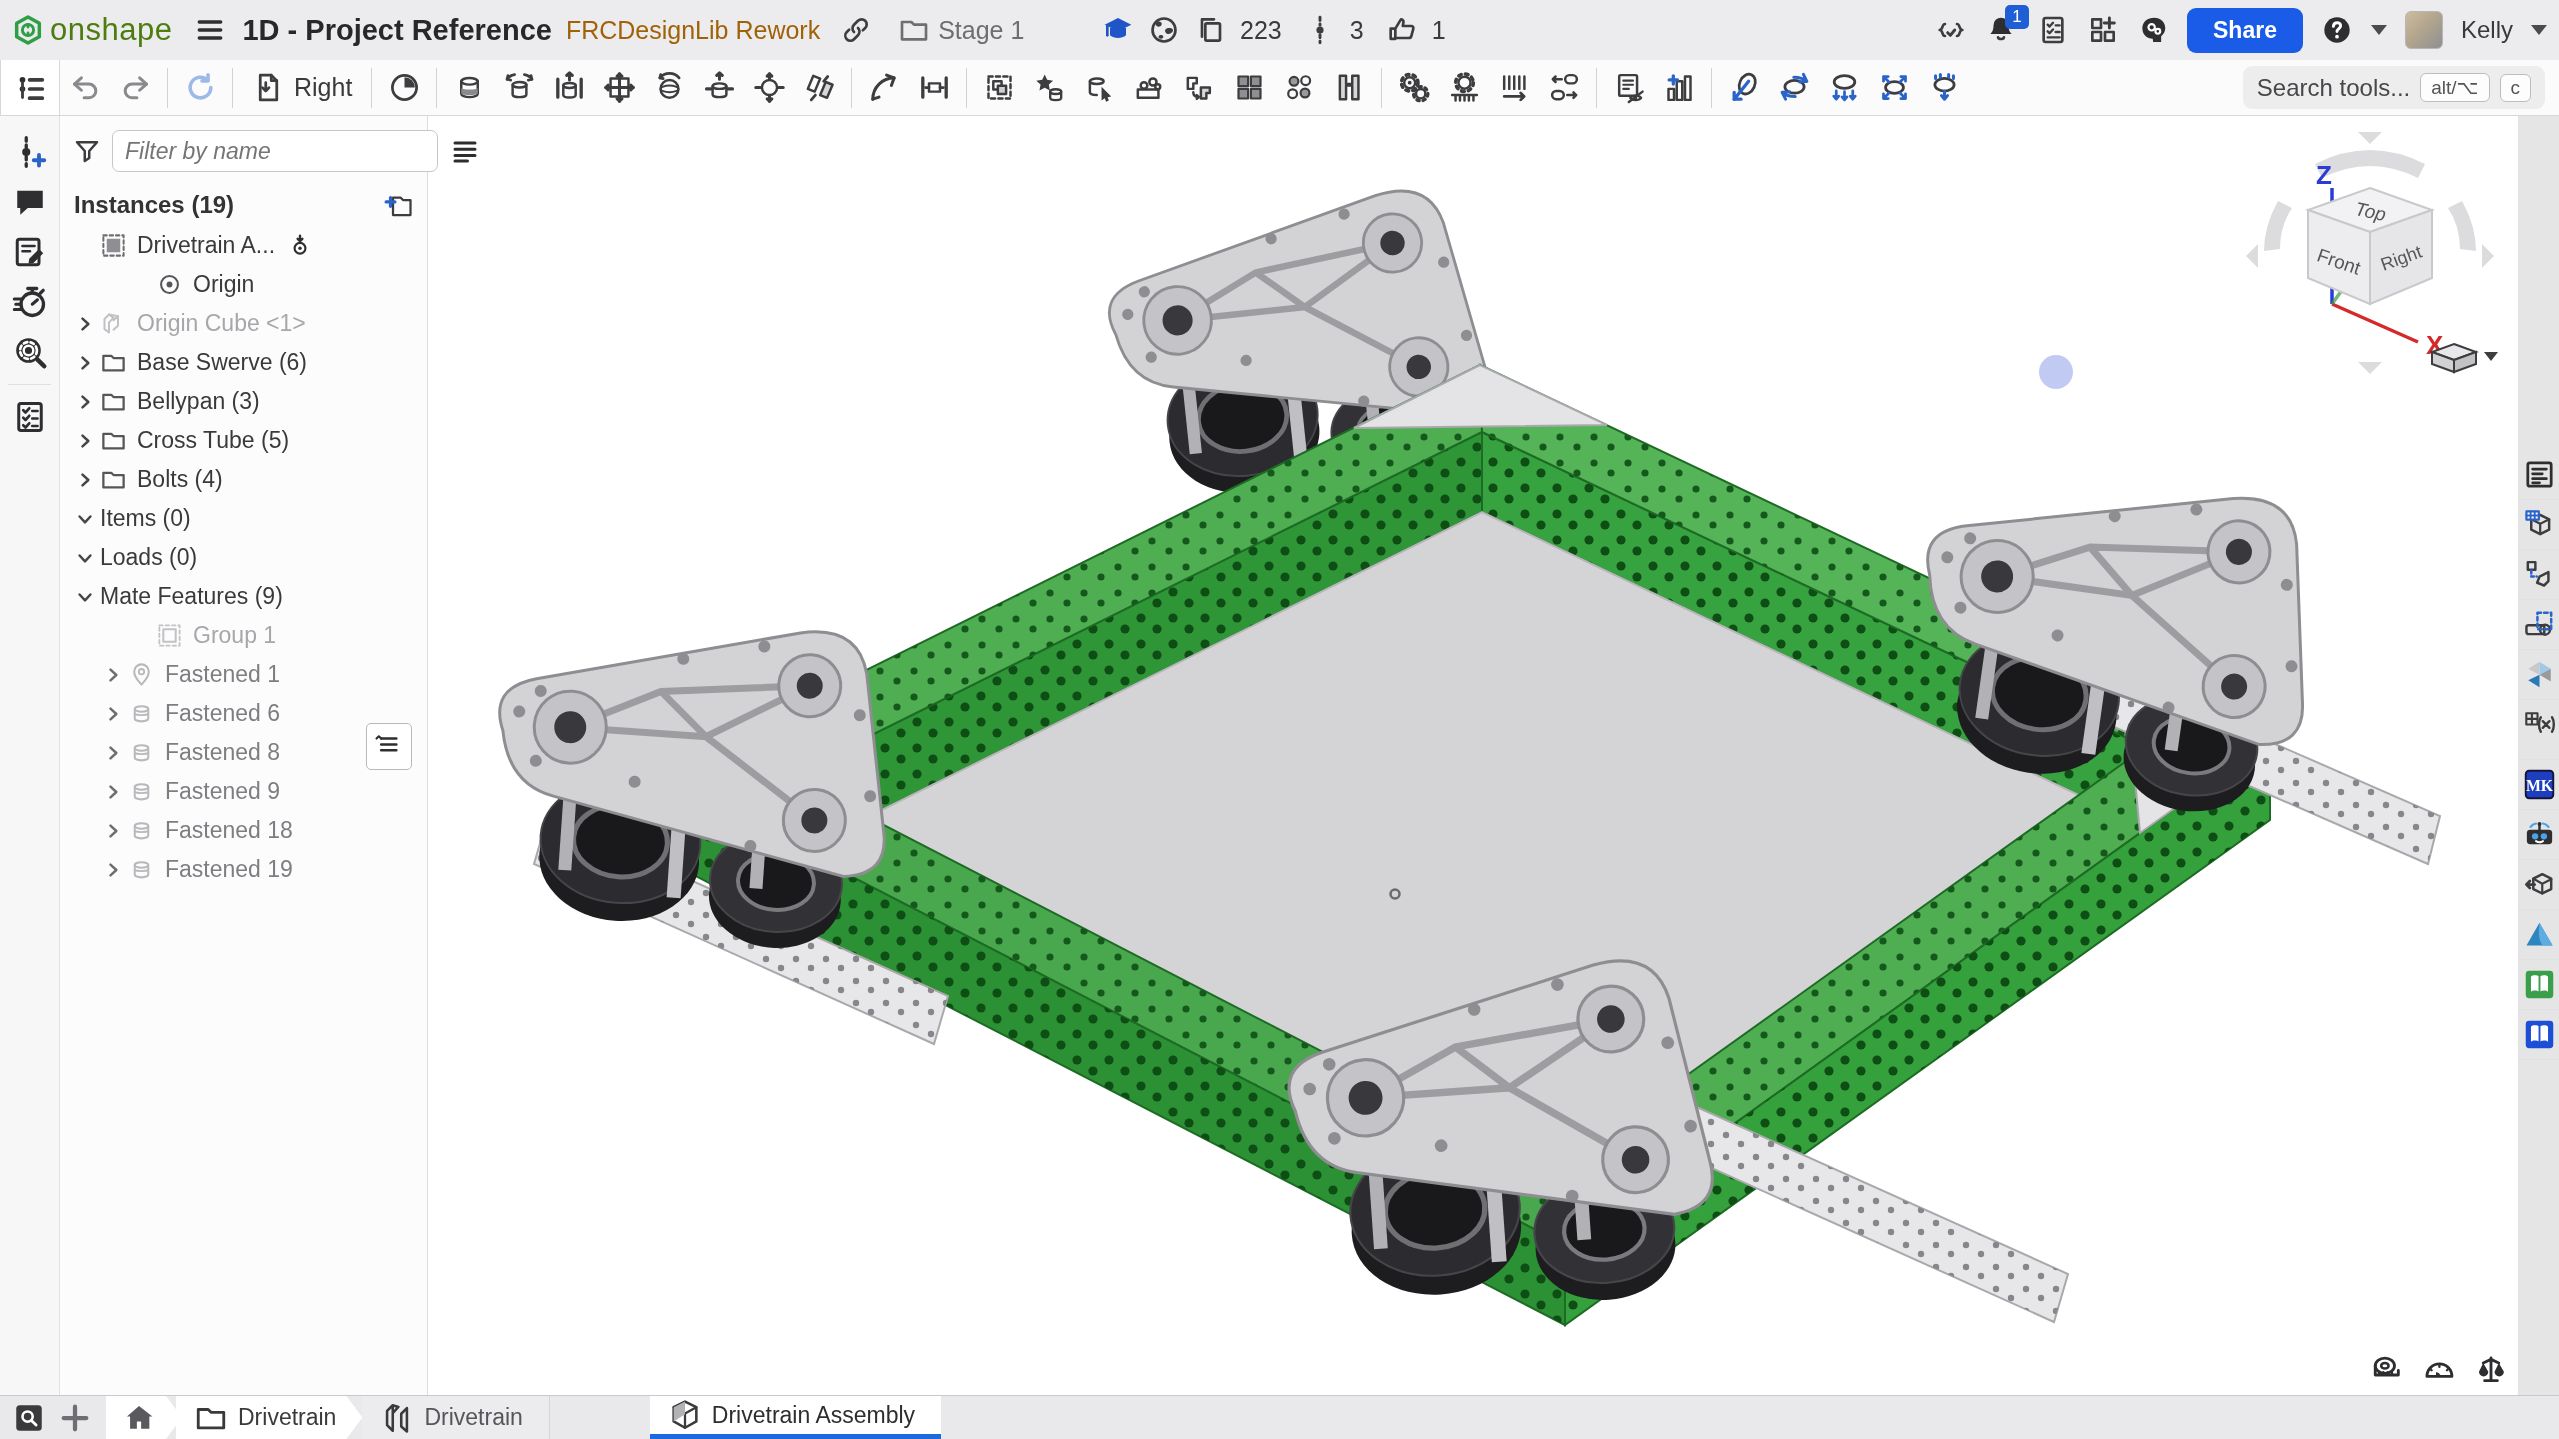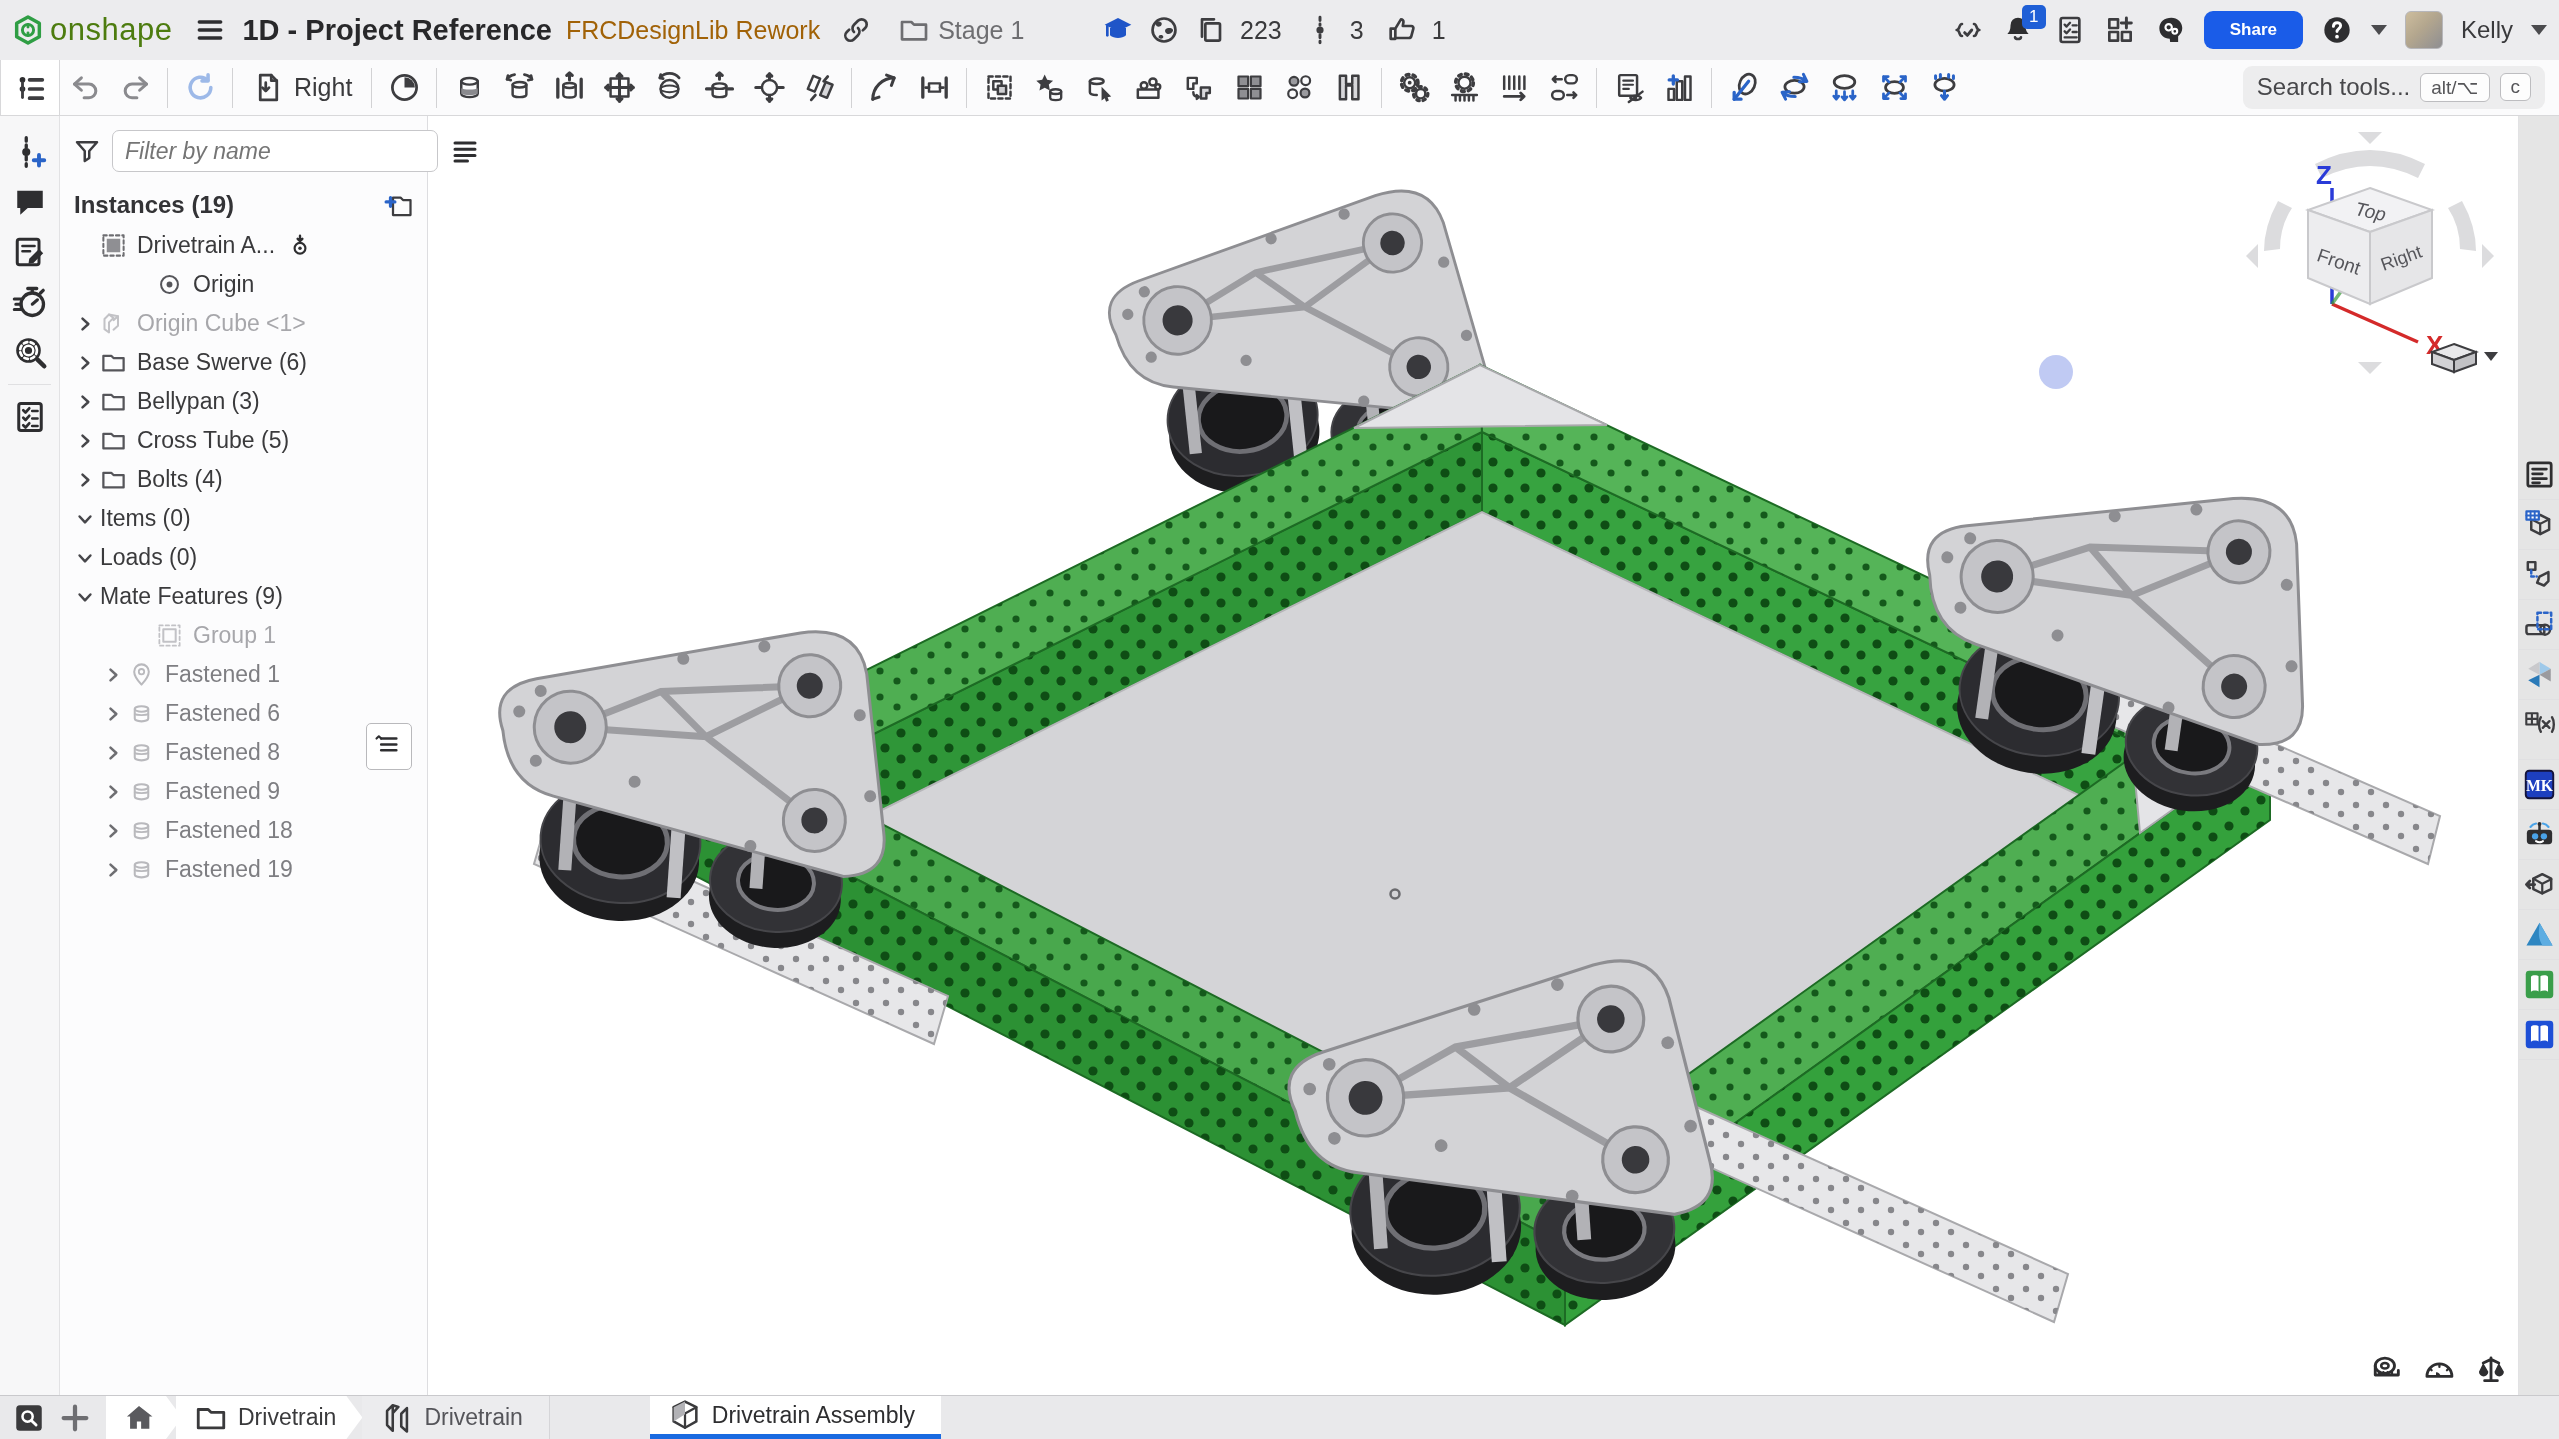--- a/index.html
+++ b/index.html
@@ -17,38 +17,38 @@
   .doc-sub { margin-left:14px; font-size:25px; color:#a16207; white-space:nowrap; }
   .hic { width:32px; height:32px; display:inline-block; }
   .hic svg, .lsic svg, .rsic svg, .tic svg, .mic svg, .bic svg { width:100%; height:100%; display:block; }
   .stage { display:flex; align-items:center; gap:8px; margin-left:26px; font-size:25px; color:#6e6e71; }
   .stats { position:absolute; left:1102px; top:0; height:60px; display:flex; align-items:center; gap:14px; }
   .stat-num { font-size:25px; color:#3a3a3c; margin-right:8px; }
   .hright { position:absolute; right:12px; top:0; height:60px; display:flex; align-items:center; gap:18px; }
   .bell-wrap { position:relative; width:34px; height:34px; }
   .badge { position:absolute; top:-8px; right:-10px; background:#1f5fd6; color:#fff;
     font-size:17px; line-height:24px; min-width:24px; text-align:center; border-radius:5px; padding:0 3px; }
-  .share-btn { background:#1a5ce8; color:#fff; font-size:17px; font-weight:bold;
+  .share-btn { background:#1a5ce8; color:#fff; font-size:23px; font-weight:bold;
     border:none; border-radius:9px; padding:9px 26px; cursor:pointer; }
   .avatar { width:38px; height:38px; border-radius:6px;
     background:linear-gradient(135deg,#cdbd9d 0%,#b3a68e 45%,#8e8e92 100%); border:1px solid #b6b6ba; }
   .uname { font-size:24px; color:#3a3a3c; }
   .caret { width:0; height:0; border-left:8px solid transparent; border-right:8px solid transparent;
     border-top:10px solid #4b4b4e; display:inline-block; }
 
   
   #toolbar { position:absolute; left:60px; top:60px; width:2499px; height:56px;
     background:#fbfbfc; border-bottom:1px solid #d8d8da; display:flex; align-items:center; z-index:25; }
   .tbtn { width:50px; height:48px; display:flex; align-items:center; justify-content:center;
     border-radius:5px; cursor:pointer; flex:0 0 auto; }
   .tbtn svg { width:33px; height:33px; }
   .tdiv { width:1px; height:40px; background:#d2d2d4; margin:0 7px; flex:0 0 auto; }
   .tbtn-insert { width:auto; padding:0 12px; gap:9px; font-size:25px; color:#3a3a3c; }
   .search-pill { margin-left:auto; margin-right:14px; background:#ededee; border-radius:9px;
-    display:flex; align-items:flex-start; gap:10px; padding:7px 14px; cursor:text; }
+    display:flex; align-items:center; gap:10px; padding:7px 14px; cursor:text; }
   .search-pill .sl { font-size:24px; color:#47474a; }
   .kbd { background:#fdfdfd; border:1px solid #bdbdc0; border-radius:6px; font-size:19px;
     color:#55555а; color:#555558; padding:2px 10px; }
 
   
   #leftstrip { position:absolute; left:0; top:60px; width:60px; height:1335px;
     background:#f7f7f8; border-right:1px solid #e2e2e4; z-index:26; }
   #tree-top-btn { position:absolute; left:0; top:60px; width:60px; height:56px; background:#fff;
     border:1px solid #d8d8da; border-top:none; display:flex; align-items:center; justify-content:center; z-index:27; }
   #tree-top-btn svg { width:34px; height:34px; }

